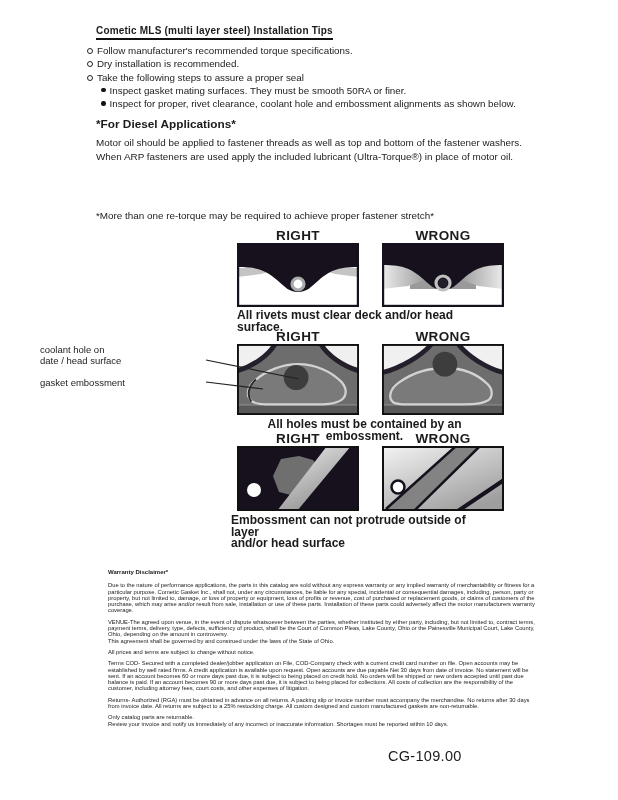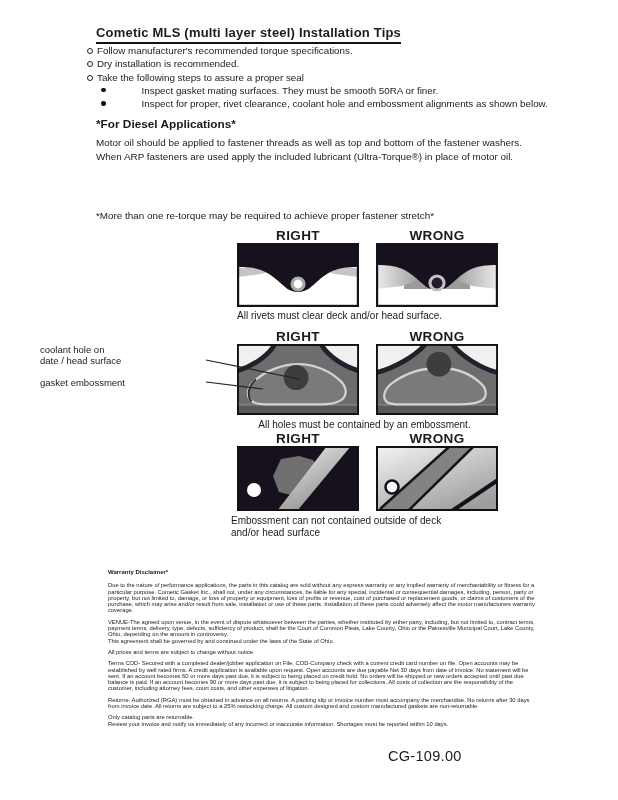--- a/index.html
+++ b/index.html
@@ -1,39 +1,39 @@
 <!DOCTYPE html>
 <html><head>
 <meta charset="utf-8">
 <style>
   html,body{margin:0;padding:0;background:#ffffff;}
   .page{position:relative;width:618px;height:800px;background:#ffffff;overflow:hidden;
         font-family:"Liberation Sans",sans-serif;color:#1b1b1b;}
 
-  .title{position:absolute;top:25px;left:96px;font-size:13px;font-weight:bold;
+  .title{position:absolute;top:25px;left:96px;font-size:10px;font-weight:bold;
          letter-spacing:.2px;border-bottom:2px solid #111;padding-bottom:2px;white-space:nowrap;}
 
   .tips{position:absolute;top:44px;left:87px;width:505px;font-size:9.8px;line-height:13.3px;}
   .tip-row{display:flex;align-items:flex-start;}
   .tip-row .txt{white-space:nowrap;}
   .ring{flex:0 0 auto;width:4px;height:4px;border:1px solid #222;border-radius:50%;margin:4px 4px 0 0;}
   .dot{flex:0 0 auto;width:4.6px;height:4.6px;background:#111;border-radius:50%;margin:4px 4px 0 0;}
-  .sub{margin-left:14px;gap:32px;}
+  .sub{margin-left:14px;}
 
   .diesel-heading{position:absolute;top:117px;left:96px;font-size:11.8px;font-weight:bold;}
   .para{position:absolute;left:96px;width:460px;font-size:9.9px;line-height:13.6px;white-space:pre-line;}
   .p1{top:136px;} .p2{top:168px;} .p3{top:209px;}
 
   .diag-row{position:absolute;left:237px;width:255px;}
   .r1{top:228px;} .r2{top:329px;} .r3{top:431px;}
-  .pair{display:flex;gap:17px;}
+  .pair{display:flex;gap:23px;}
   .col{width:122px;}
   .rw-label{text-align:center;font-size:13.5px;font-weight:600;letter-spacing:.4px;height:15px;}
   .col svg{display:block;}
-  .caption{font-size:10px;font-weight:normal;margin-top:3px;white-space:pre-line;line-height:11.5px;}
+  .caption{font-size:12px;font-weight:bold;margin-top:3px;white-space:pre-line;line-height:11.5px;}
   .r2 .caption{text-align:center;margin-top:4px;}
   .r3 .caption{margin-left:-6px;margin-top:4px;}
 
   .callout{position:absolute;left:40px;width:166px;text-align:left;font-size:9.5px;line-height:11px;}
   .co1{top:344px;} .co2{top:377px;}
   .leader-overlay{position:absolute;left:203px;top:346px;width:110px;height:50px;pointer-events:none;}
 
   .legal{position:absolute;top:569px;left:108px;width:430px;font-size:5.8px;line-height:6.3px;color:#222;}
   .legal-heading{font-weight:bold;font-size:6px;margin-bottom:7px;}
   .legal p{margin:0 0 5px 0;white-space:pre-line;}
@@ -193,21 +193,21 @@
           <rect width="122" height="65" fill="url(#r3w)"></rect>
           <polygon points="74,0 98,0 32,65 4,63" fill="#838383"></polygon>
           <line x1="74" y1="0" x2="4" y2="63" stroke="#16111c" stroke-width="2.5"></line>
           <line x1="98" y1="0" x2="32" y2="65" stroke="#16111c" stroke-width="2.5"></line>
           <line x1="122" y1="34" x2="76" y2="65" stroke="#16111c" stroke-width="4"></line>
           <circle cx="16" cy="41" r="6.5" fill="#ffffff" stroke="#16111c" stroke-width="2.5"></circle>
           <rect x="1" y="1" width="120" height="63" fill="none" stroke="#111111" stroke-width="2"></rect>
         </svg>
       </div>
     </div>
-    <div class="caption">Embossment can not contained outside of deck
+    <div class="caption">Embossment can not protrude outside of layer
 and/or head surface</div>
   </div>
 
   <div class="legal">
     <div class="legal-heading">Warranty Disclaimer*</div>
     <p>Due to the nature of performance applications, the parts in this catalog are sold without any express warranty or any implied warranty of merchantability or fitness for a particular purpose.  Cometic Gasket Inc., shall not, under any circumstances, be liable for any special, incidental or consequential damages, including, person, party or property, but not limited to, damage, or loss of property or equipment, loss of profits or revenue, cost of purchased or replacement goods, or claims of customers of the purchase, which may arise and/or result from sale, installation or use of these parts.  Installation of these parts could adversely affect the motor manufacturers warranty coverage.</p>
     <p>VENUE-The agreed upon venue, in the event of dispute whatsoever between the parties, whether instituted by either party, including, but not limited to, contract terms, payment terms, delivery, type, defects, sufficiency of product, shall be the Court of Common Pleas, Lake County, Ohio or the Painesville Municipal Court, Lake County, Ohio, depending on the amount in controversy.
 This agreement shall be governed by and construed under the laws of the State of Ohio.</p>
     <p>All prices and terms are subject to change without notice.</p>
     <p>Terms COD- Secured with a completed dealer/jobber application on File, COD-Company check with a current credit card number on file.  Open accounts may be established by well rated firms.  A credit application is available upon request.  Open accounts are due payable Net 30 days from date of invoice.  No statement will be sent.  If an account becomes 60 or more days past due, it is subject to being placed on credit hold.  No orders will be shipped or new orders accepted until past due balance is paid.  If an account becomes 90 or more days past due, it is subject to being placed for collections.  All costs of collection are the responsibility of the customer, including attorney fees, court costs, and other expenses of litigation.</p>

